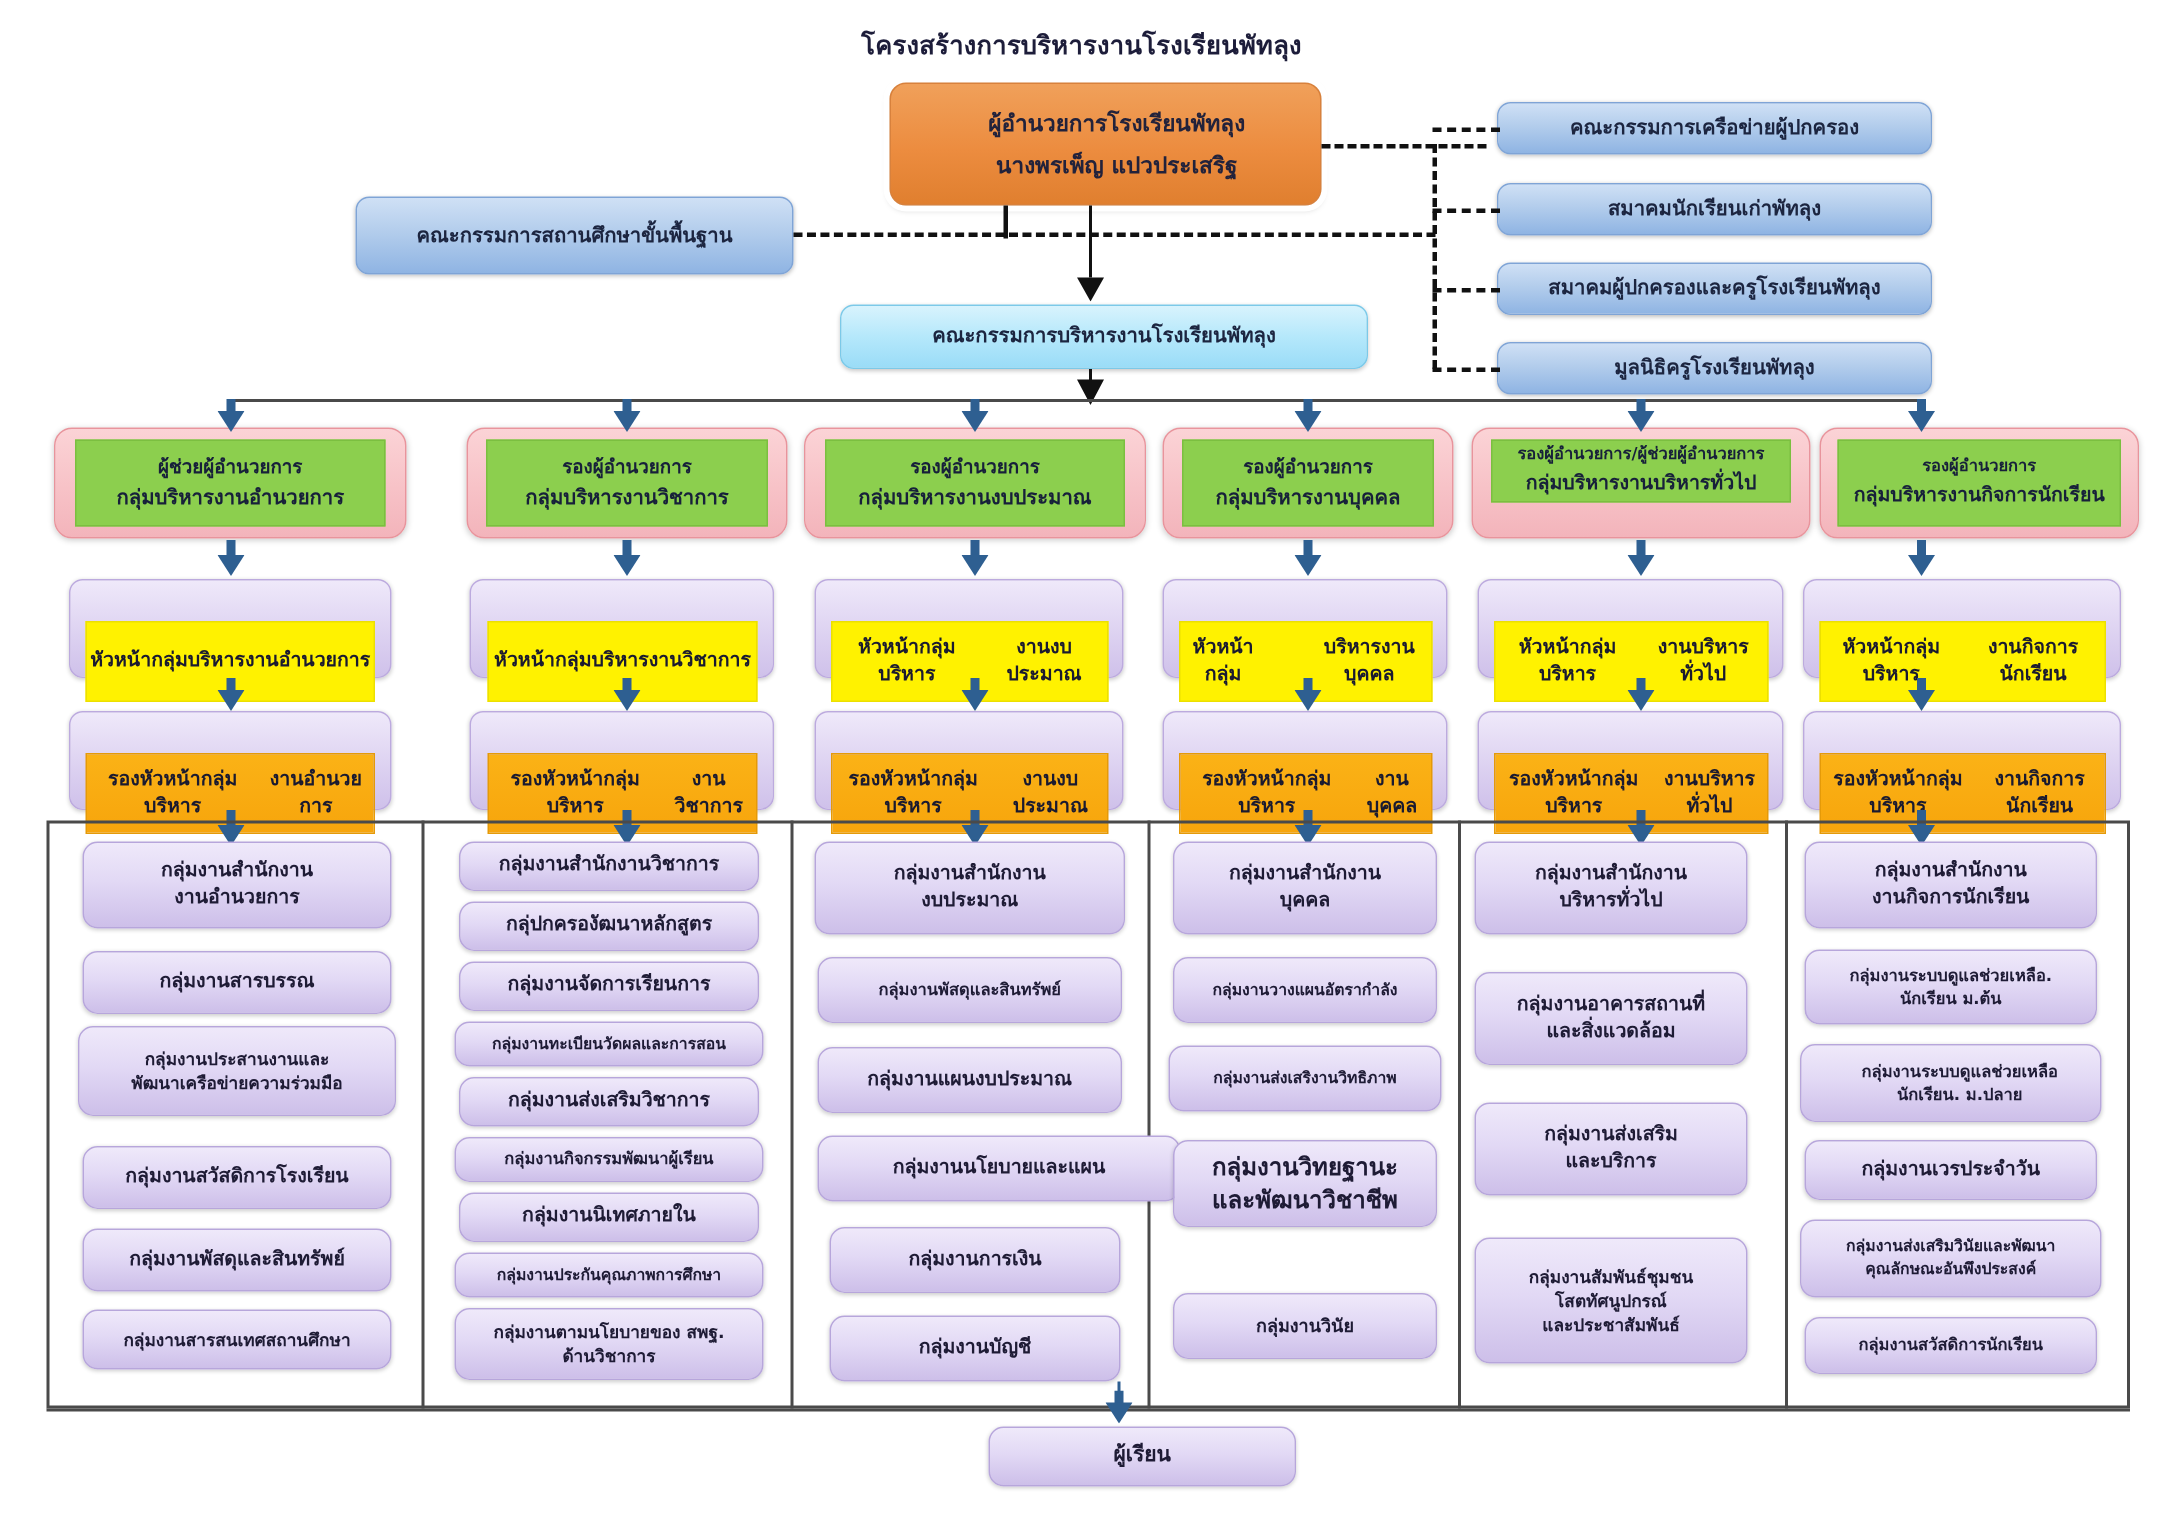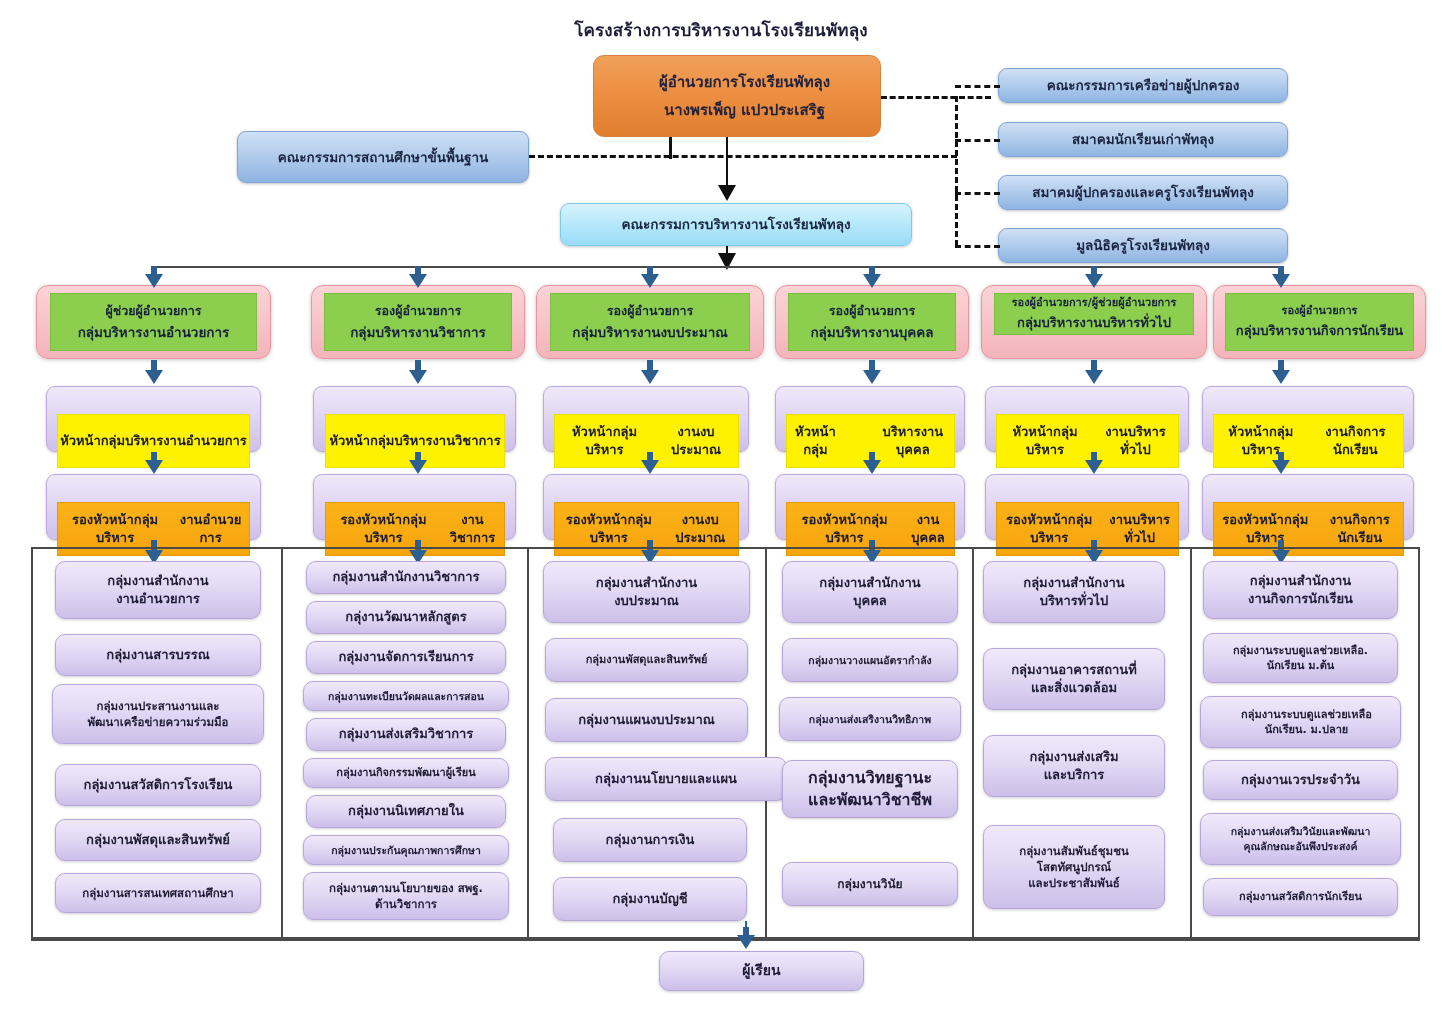--- a/index.html
+++ b/index.html
@@ -414,21 +414,21 @@
     <span>กลุ่มงานพัสดุและสินทรัพย์</span>
   </div>
   <div class="leaf" style="left:55px;top:873px;width:206px;height:40px;font-size:11.5px;">
     <span>กลุ่มงานสารสนเทศสถานศึกษา</span>
   </div>
 
   <div class="leaf" style="left:306px;top:561px;width:200px;height:33px;font-size:13px;">
     <span>กลุ่มงานสำนักงานวิชาการ</span>
   </div>
   <div class="leaf" style="left:306px;top:601px;width:200px;height:33px;font-size:13px;">
-    <span>กลุ่งานวัฒนาหลักสูตร</span>
+    <span>กลุ่ปกครองัฒนาหลักสูตร</span>
   </div>
   <div class="leaf" style="left:306px;top:641px;width:200px;height:33px;font-size:13px;">
     <span>กลุ่มงานจัดการเรียนการ</span>
   </div>
   <div class="leaf" style="left:303px;top:681px;width:206px;height:30px;font-size:10.5px;">
     <span>กลุ่มงานทะเบียนวัดผลและการสอน</span>
   </div>
   <div class="leaf" style="left:306px;top:718px;width:200px;height:33px;font-size:13px;">
     <span>กลุ่มงานส่งเสริมวิชาการ</span>
   </div>

